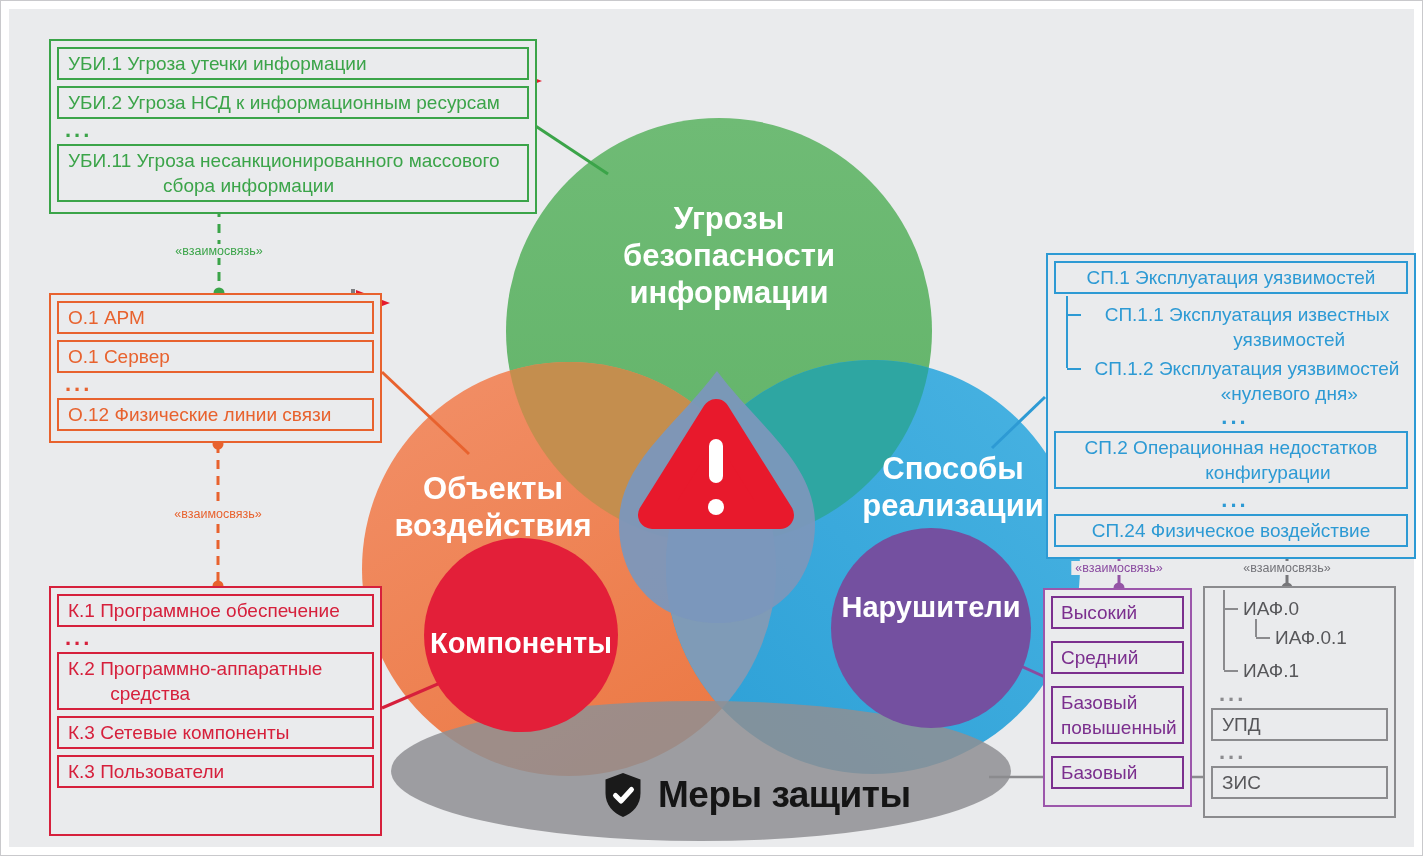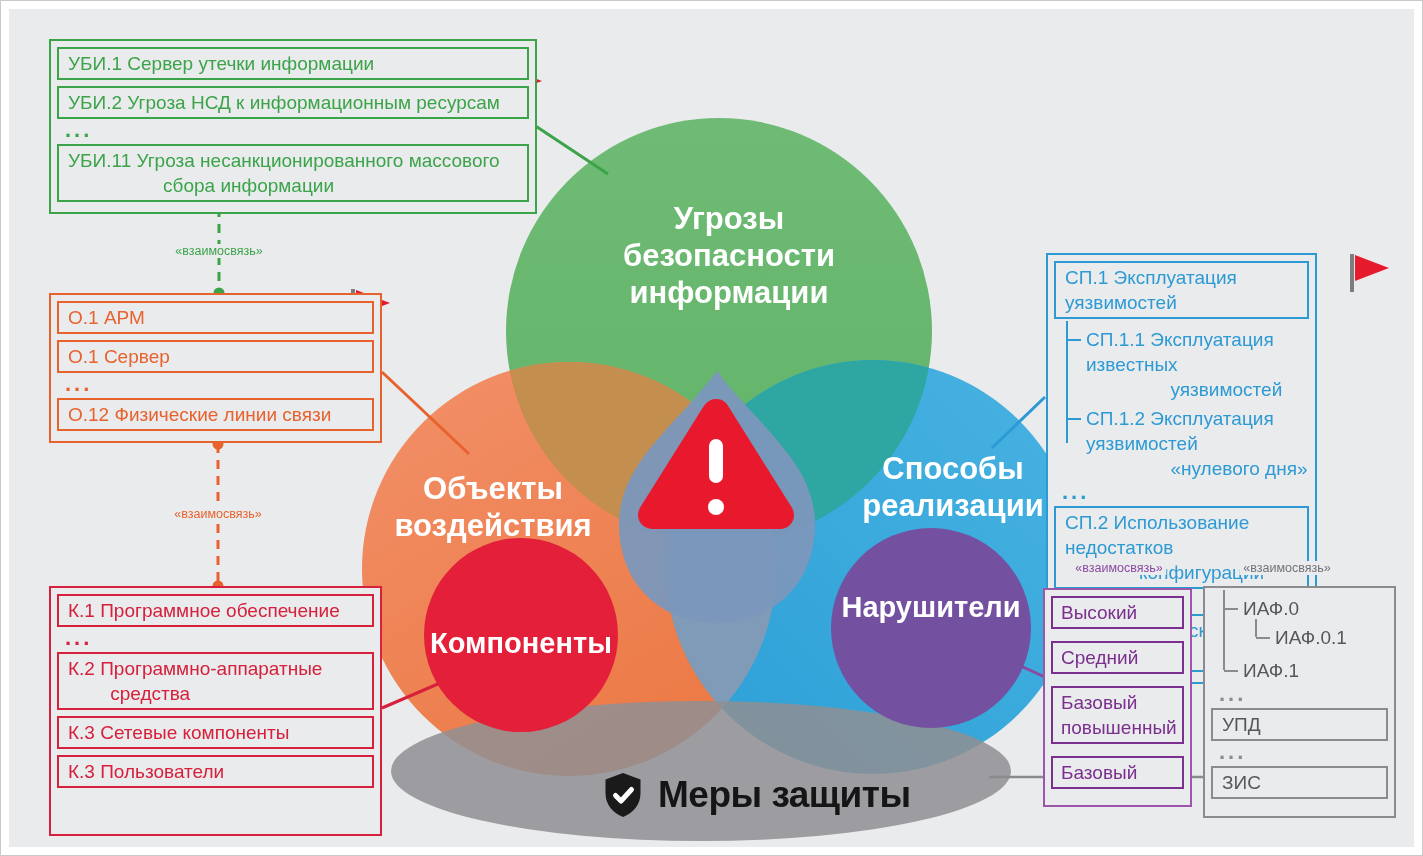--- a/index.html
+++ b/index.html
@@ -39,21 +39,21 @@
   }
   .box .dots{font-weight:700; letter-spacing:3px; font-size:22px; line-height:10px; margin:2px 0 9px 8px;}
   .box .titem{position:relative; white-space:pre-wrap; line-height:25px; padding:2px 0;}
   .rail{position:relative; margin:0 0 4px 12px; padding-left:20px;}
   .rail::before{content:""; position:absolute; left:0; top:-4px; bottom:var(--rb,15px); border-left:2px solid currentColor;}
   .rail > .titem::before{content:""; position:absolute; left:-19px; top:14px; width:14px; border-top:2px solid currentColor;}
 
   #ubi-box {left:48px; top:38px;  width:488px; min-height:167px; color:#3ba449;}
   #obj-box {left:48px; top:292px; width:333px; min-height:148px; color:#e8622e;}
   #comp-box{left:48px; top:585px; width:333px; min-height:250px; color:#d6203c;}
-  #sp-box  {left:1045px; top:252px; width:271px; min-height:293px; color:#2d9ad4;}
+  #sp-box  {left:1045px; top:252px; width:370px; min-height:293px; color:#2d9ad4;text-align:center;}
   #lvl-box {left:1042px; top:587px; width:149px; min-height:169px; color:#9c57ab;}
   #lvl-box .item{color:#7b2f8e; margin-bottom:12px; padding:2px 8px; white-space:pre-line;}
   #msr-box {left:1202px; top:585px; width:193px; min-height:232px; color:#8b8b8e;}
   #msr-box .item,#msr-box .titem{color:#57575a;}
   #msr-box .item{border-color:#8b8b8e;}
   #msr-box .rail::before, #msr-box .rail > .titem::before{border-color:#8b8b8e;}
 
   
   .rel{
     position:absolute; z-index:5; transform:translate(-50%,-50%);
@@ -172,21 +172,21 @@
 
   <div id="lbl-protection">
     <svg width="48" height="48" viewBox="0 0 48 48">
       <path d="M24 2 L41.5 8.5 V22 C41.5 34 34 42 24 46 C14 42 6.5 34 6.5 22 V8.5 Z" fill="#1a1a1a"></path>
       <path d="M16.5 24.5 L22 30 L32.5 18.5" stroke="#ffffff" stroke-width="5" fill="none" stroke-linecap="round" stroke-linejoin="round"></path>
     </svg>
     <span class="txt">Меры защиты</span>
   </div>
 
   <div class="box" id="ubi-box">
-    <div class="item">УБИ.1 Сервер утечки информации</div>
+    <div class="item">УБИ.1 Угроза утечки информации</div>
     <div class="item">УБИ.2 Угроза НСД к информационным ресурсам</div>
     <div class="dots">...</div>
     <div class="item">УБИ.11 Угроза несанкционированного массового
                   сбора информации</div>
   </div>
 
   <div class="box" id="obj-box">
     <div class="item">О.1 АРМ</div>
     <div class="item">О.1 Сервер</div>
     <div class="dots">...</div>
@@ -204,21 +204,21 @@
 
   <div class="box" id="sp-box">
     <div class="item">СП.1 Эксплуатация уязвимостей</div>
     <div class="rail" style="--rb:40px">
       <div class="titem">СП.1.1 Эксплуатация известных
                 уязвимостей</div>
       <div class="titem">СП.1.2 Эксплуатация уязвимостей
                 «нулевого дня»</div>
     </div>
     <div class="dots">...</div>
-    <div class="item">СП.2 Использование недостатков
+    <div class="item">СП.2 Операционная недостатков
               конфигурации</div>
     <div class="dots">...</div>
     <div class="item">СП.24 Физическое воздействие</div>
   </div>
 
   <div class="box" id="lvl-box">
     <div class="item">Высокий</div>
     <div class="item">Средний</div>
     <div class="item">Базовый
 повышенный</div>

